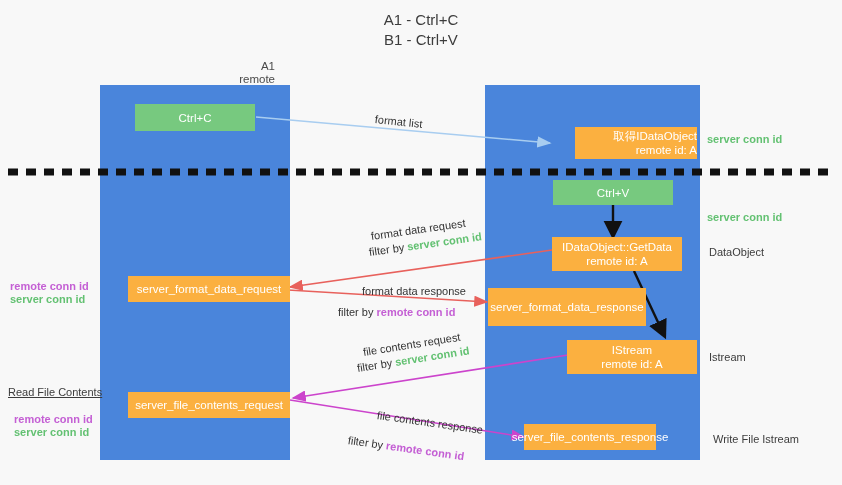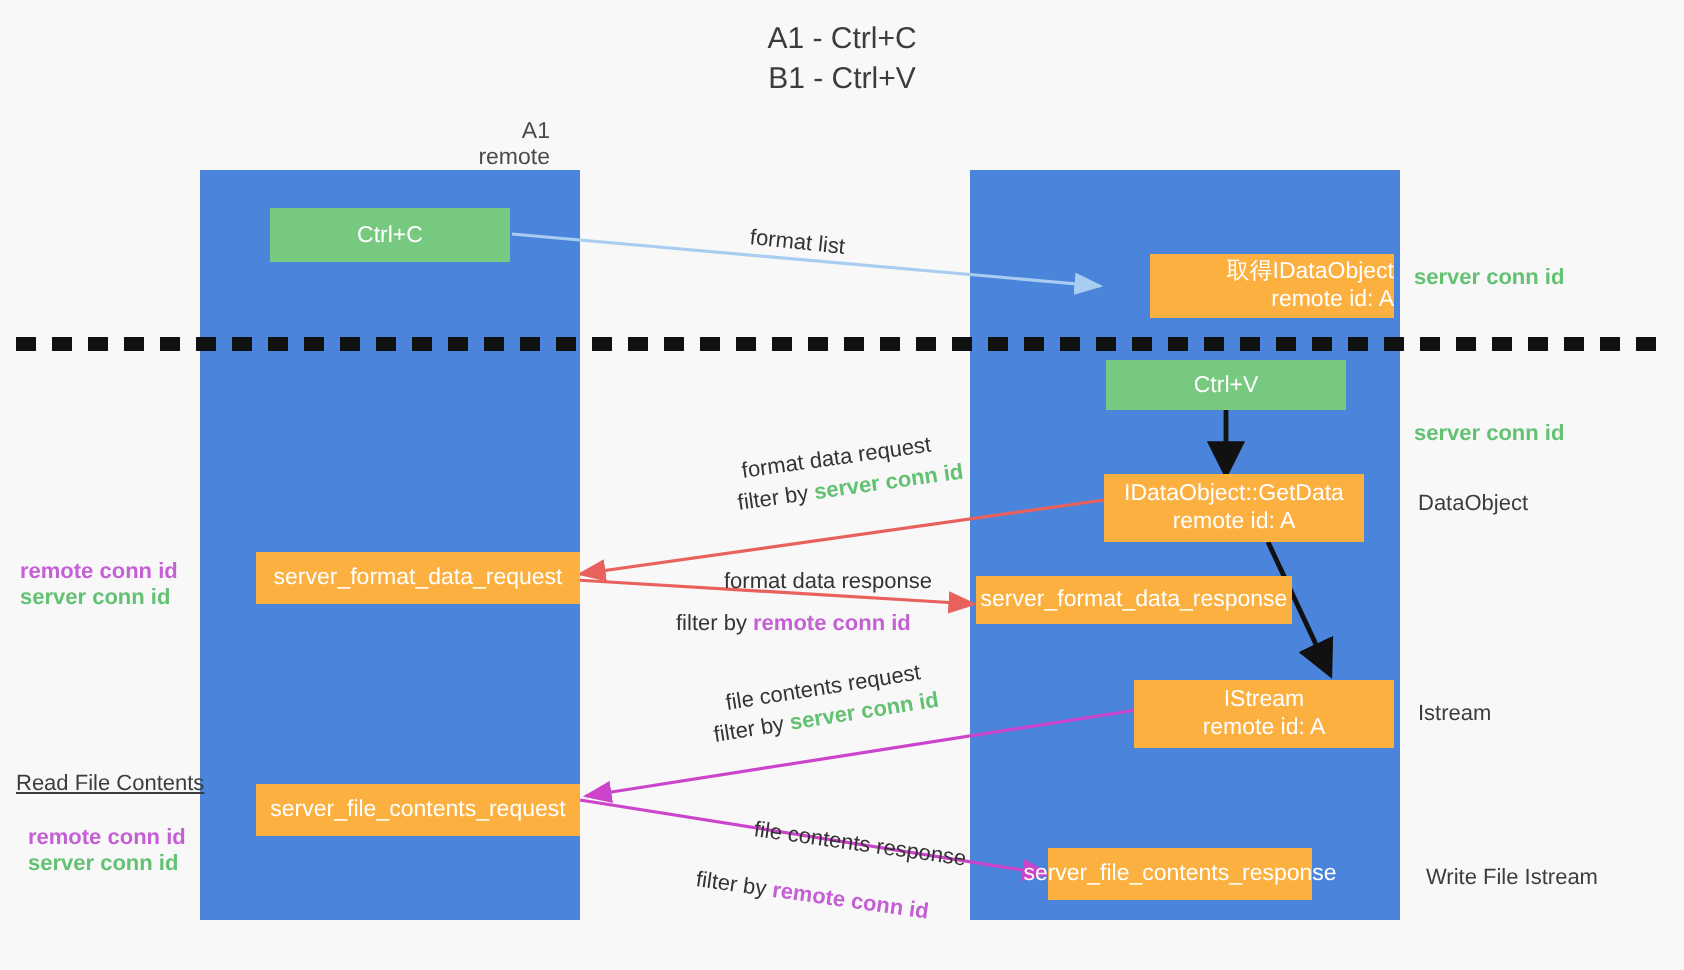--- a/index.html
+++ b/index.html
@@ -161,21 +161,21 @@
 
   <div class="node green" style="left:553px; top:180px; width:120px; height:25px;">
     <span>Ctrl+V</span>
   </div>
 
   <div class="node orange" style="left:552px; top:237px; width:130px; height:34px;">
     <span>IDataObject::GetData</span>
     <span>remote id: A</span>
   </div>
 
-  <div class="node orange" style="left:488px; top:288px; width:158px; height:24px;">
+  <div class="node orange" style="left:488px; top:288px; width:158px; height:38px;">
     <span>server_format_data_response</span>
   </div>
 
   <div class="node orange" style="left:567px; top:340px; width:130px; height:34px;">
     <span>IStream</span>
     <span>remote id: A</span>
   </div>
 
   <div class="node orange" style="left:524px; top:424px; width:132px; height:26px;">
     <span>server_file_contents_response</span>

